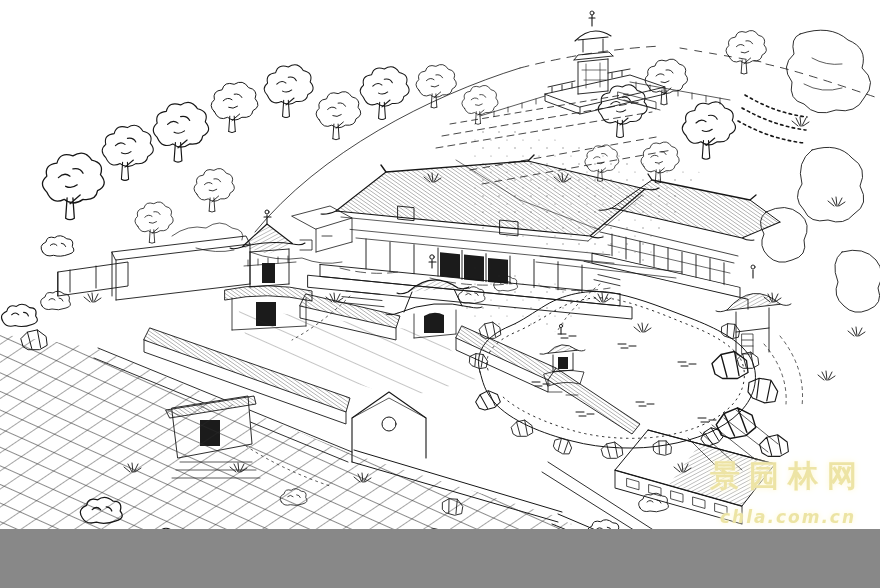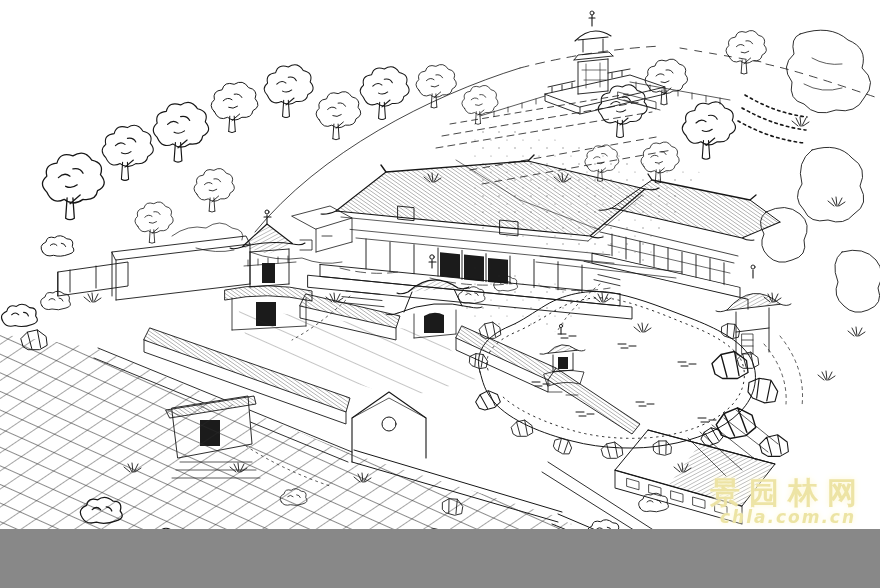--- a/index.html
+++ b/index.html
@@ -14,21 +14,21 @@
   }
   .wm-cn{
     font-size:30px;font-weight:bold;letter-spacing:9px;
     color:rgba(232,221,148,0.80);
     text-shadow:0 0 2px #fffce8,0 0 7px #fdf7d2;
   }
   .wm-en{
     font-size:17px;font-weight:bold;font-style:italic;letter-spacing:2px;
     color:rgba(233,223,152,0.85);
     text-shadow:0 0 2px #fffce8,0 0 6px #fdf7d2;
-    margin-top:1px;
+    margin-top:18px;
   }
 </style>
 </head>
 <body>
 
 <div class="canvas">
 <svg width="880" height="588" viewBox="0 0 880 588">
   <defs>
     <pattern id="rhatch" width="3.1" height="3.1" patternUnits="userSpaceOnUse" patternTransform="rotate(-55)">
       <line x1="0" y1="0" x2="0" y2="3.1" stroke="#1c1c1c" stroke-width="0.55"></line>

